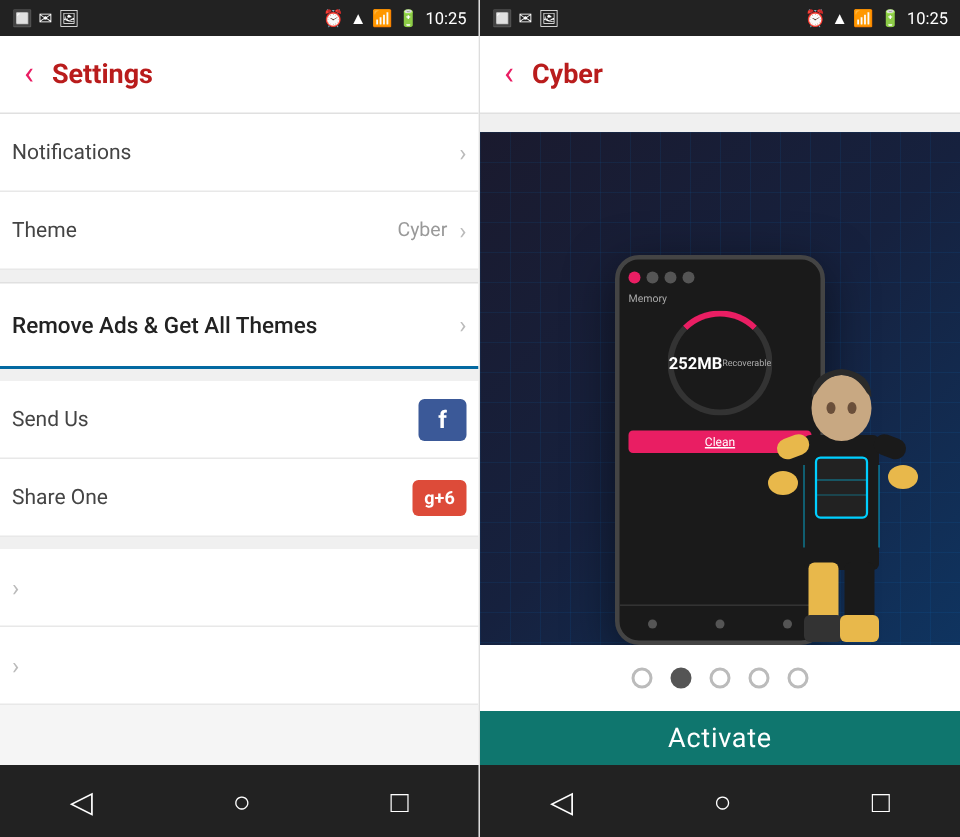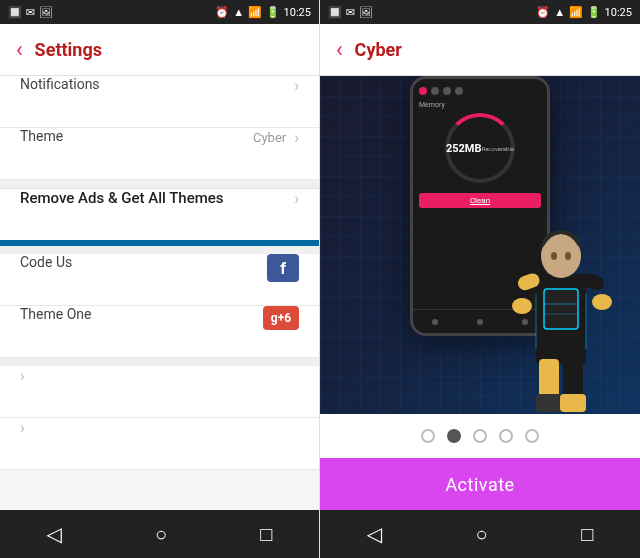--- a/index.html
+++ b/index.html
@@ -75,30 +75,30 @@
     
     .settings-list {
       flex: 1;
       overflow-y: auto;
       background: #f5f5f5;
     }
     .settings-item {
       background: #fff;
       border-bottom: 1px solid #e8e8e8;
       display: flex;
-      align-items: flex-start;
+      align-items: center;
       justify-content: space-between;
-      padding: 0 20px;
+      padding: 0 8px;
       min-height: 52px;
       cursor: pointer;
     }
     .settings-item.highlighted {
       background: #fff;
       border-top: 1px solid #e0e0e0;
-      border-bottom: 6px solid #0369a1;
+      border-bottom: 2px solid #0369a1;
       min-height: 58px;
     }
     .settings-item-label {
       font-size: 14px;
       color: #444;
     }
     .settings-item.highlighted .settings-item-label {
       font-size: 15px;
       font-weight: 500;
       color: #222;
@@ -181,23 +181,24 @@
       overflow: hidden;
       display: flex;
       flex-direction: column;
       background: #f0f0f0;
     }
     .theme-preview {
       flex: 1;
       background: linear-gradient(135deg, #1a1a2e 0%, #16213e 50%, #0f3460 100%);
       position: relative;
       display: flex;
-      align-items: flex-start;
+      align-items: flex-end;
       justify-content: center;
       overflow: hidden;
+      margin-top: 12px;
     }
 
     
     .phone-mockup {
       width: 140px;
       height: 260px;
       background: #2a2a2a;
       border-radius: 16px;
       border: 3px solid #444;
       position: relative;
@@ -303,22 +304,22 @@
       border: 2px solid #bbb;
       background: transparent;
     }
     .dot-indicator.active {
       background: #555;
       border-color: #555;
     }
 
     
     .activate-btn {
-      height: 52px;
-      background: #d946ef;
+      height: 36px;
+      background: #0f766e;
       color: #fff;
       font-size: 18px;
       font-weight: 400;
       display: flex;
       align-items: center;
       justify-content: center;
       cursor: pointer;
       flex-shrink: 0;
       letter-spacing: 0.5px;
     }
@@ -381,28 +382,28 @@
       <span class="settings-item-label">Remove Ads &amp; Get All Themes</span>
       <div class="settings-item-right">
         <span class="chevron-right">›</span>
       </div>
     </div>
 
     <div class="divider"></div>
 
 
     <div class="settings-item">
-      <span class="settings-item-label">Code Us</span>
+      <span class="settings-item-label">Send Us</span>
       <div class="settings-item-right">
         <div class="icon-facebook">f</div>
       </div>
     </div>
 
     <div class="settings-item">
-      <span class="settings-item-label">Theme One</span>
+      <span class="settings-item-label">Share One</span>
       <div class="settings-item-right">
         <div class="icon-gplus">g+6</div>
       </div>
     </div>
 
     <div class="divider"></div>
 
     <div class="settings-item">
       <div class="settings-item-right">
         <span class="chevron-right">›</span>

